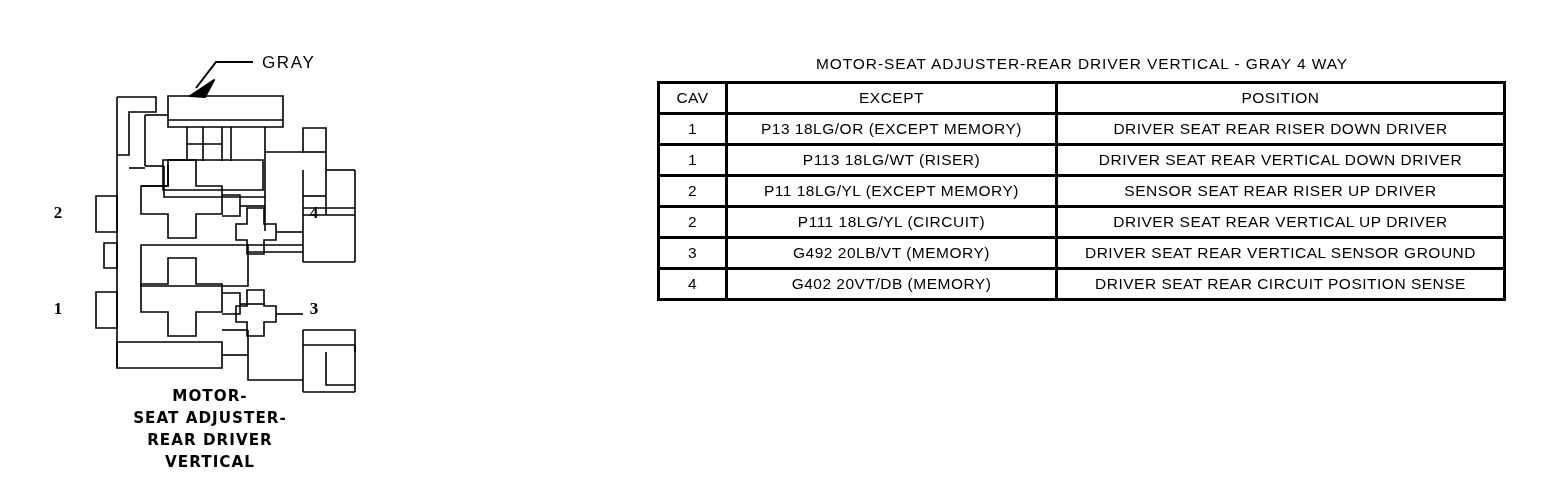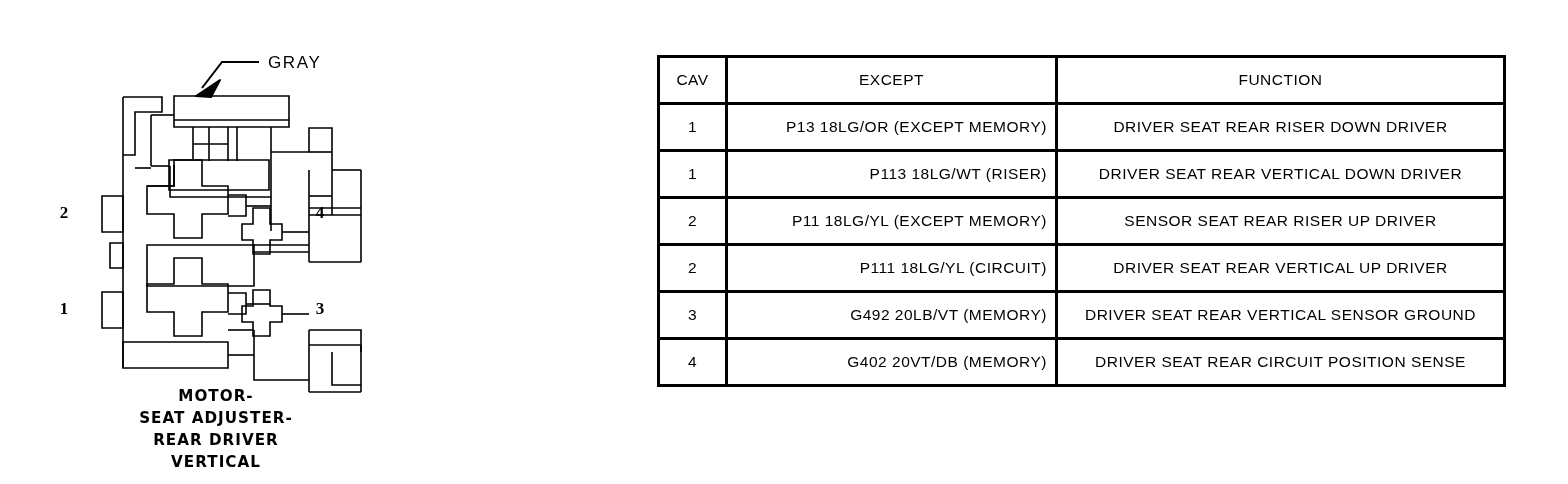--- a/index.html
+++ b/index.html
@@ -12,21 +12,21 @@
     height: 484px;
     position: relative;
     font-family: "Liberation Sans", sans-serif;
     color: #000000;
     overflow: hidden;
   }
 
   
   #connector-panel {
     position: absolute;
-    left: 6px;
+    left: 0;
     top: 0;
     width: 400px;
     height: 484px;
   }
   #connector-svg {
     position: absolute;
     left: 0;
     top: 0;
   }
   .callout-text {
@@ -86,31 +86,31 @@
   table#pinout-table td {
     border: 3px solid #000;
   }
   table#pinout-table th,
   table#pinout-table td {
     height: 28px;
     font-family: "Liberation Sans", sans-serif;
     font-size: 15.5px;
     letter-spacing: 0.5px;
     color: #000;
-    padding: 8px 8px;
+    padding: 0 8px;
     white-space: nowrap;
     font-weight: normal;
   }
   col.col-cav      { width: 68px; }
   col.col-circuit  { width: 330px; }
   col.col-function { width: 448px; }
 
   th.h-cav, th.h-circuit, th.h-function { text-align: center; }
   td.c-cav      { text-align: center; }
-  td.c-circuit  { text-align: right; padding-left: 10px; }
+  td.c-circuit  { text-align: center; padding-left: 10px; }
   td.c-function { text-align: center; padding-left: 10px; }
 </style>
 </head>
 <body>
 
 <div id="connector-panel">
 
   <svg id="connector-svg" width="400" height="400" viewBox="0 0 400 400">
 
     <g>
@@ -213,32 +213,33 @@
   <div id="connector-caption">
     <div>MOTOR-</div>
     <div>SEAT ADJUSTER-</div>
     <div>REAR DRIVER</div>
     <div>VERTICAL</div>
   </div>
 </div>
 
 <div id="table-panel">
 
+  <div id="table-title">MOTOR-SEAT ADJUSTER-REAR DRIVER VERTICAL - GRAY 4 WAY</div>
 
   <table id="pinout-table">
     <colgroup>
       <col class="col-cav">
       <col class="col-circuit">
       <col class="col-function">
     </colgroup>
     <thead>
       <tr>
         <th class="h-cav">CAV</th>
         <th class="h-circuit">EXCEPT</th>
-        <th class="h-function">FUNCTION</th>
+        <th class="h-function">POSITION</th>
       </tr>
     </thead>
     <tbody>
       <tr>
         <td class="c-cav">1</td>
         <td class="c-circuit">P13 18LG/OR (EXCEPT MEMORY)</td>
         <td class="c-function">DRIVER SEAT REAR RISER DOWN DRIVER</td>
       </tr>
       <tr>
         <td class="c-cav">1</td>

